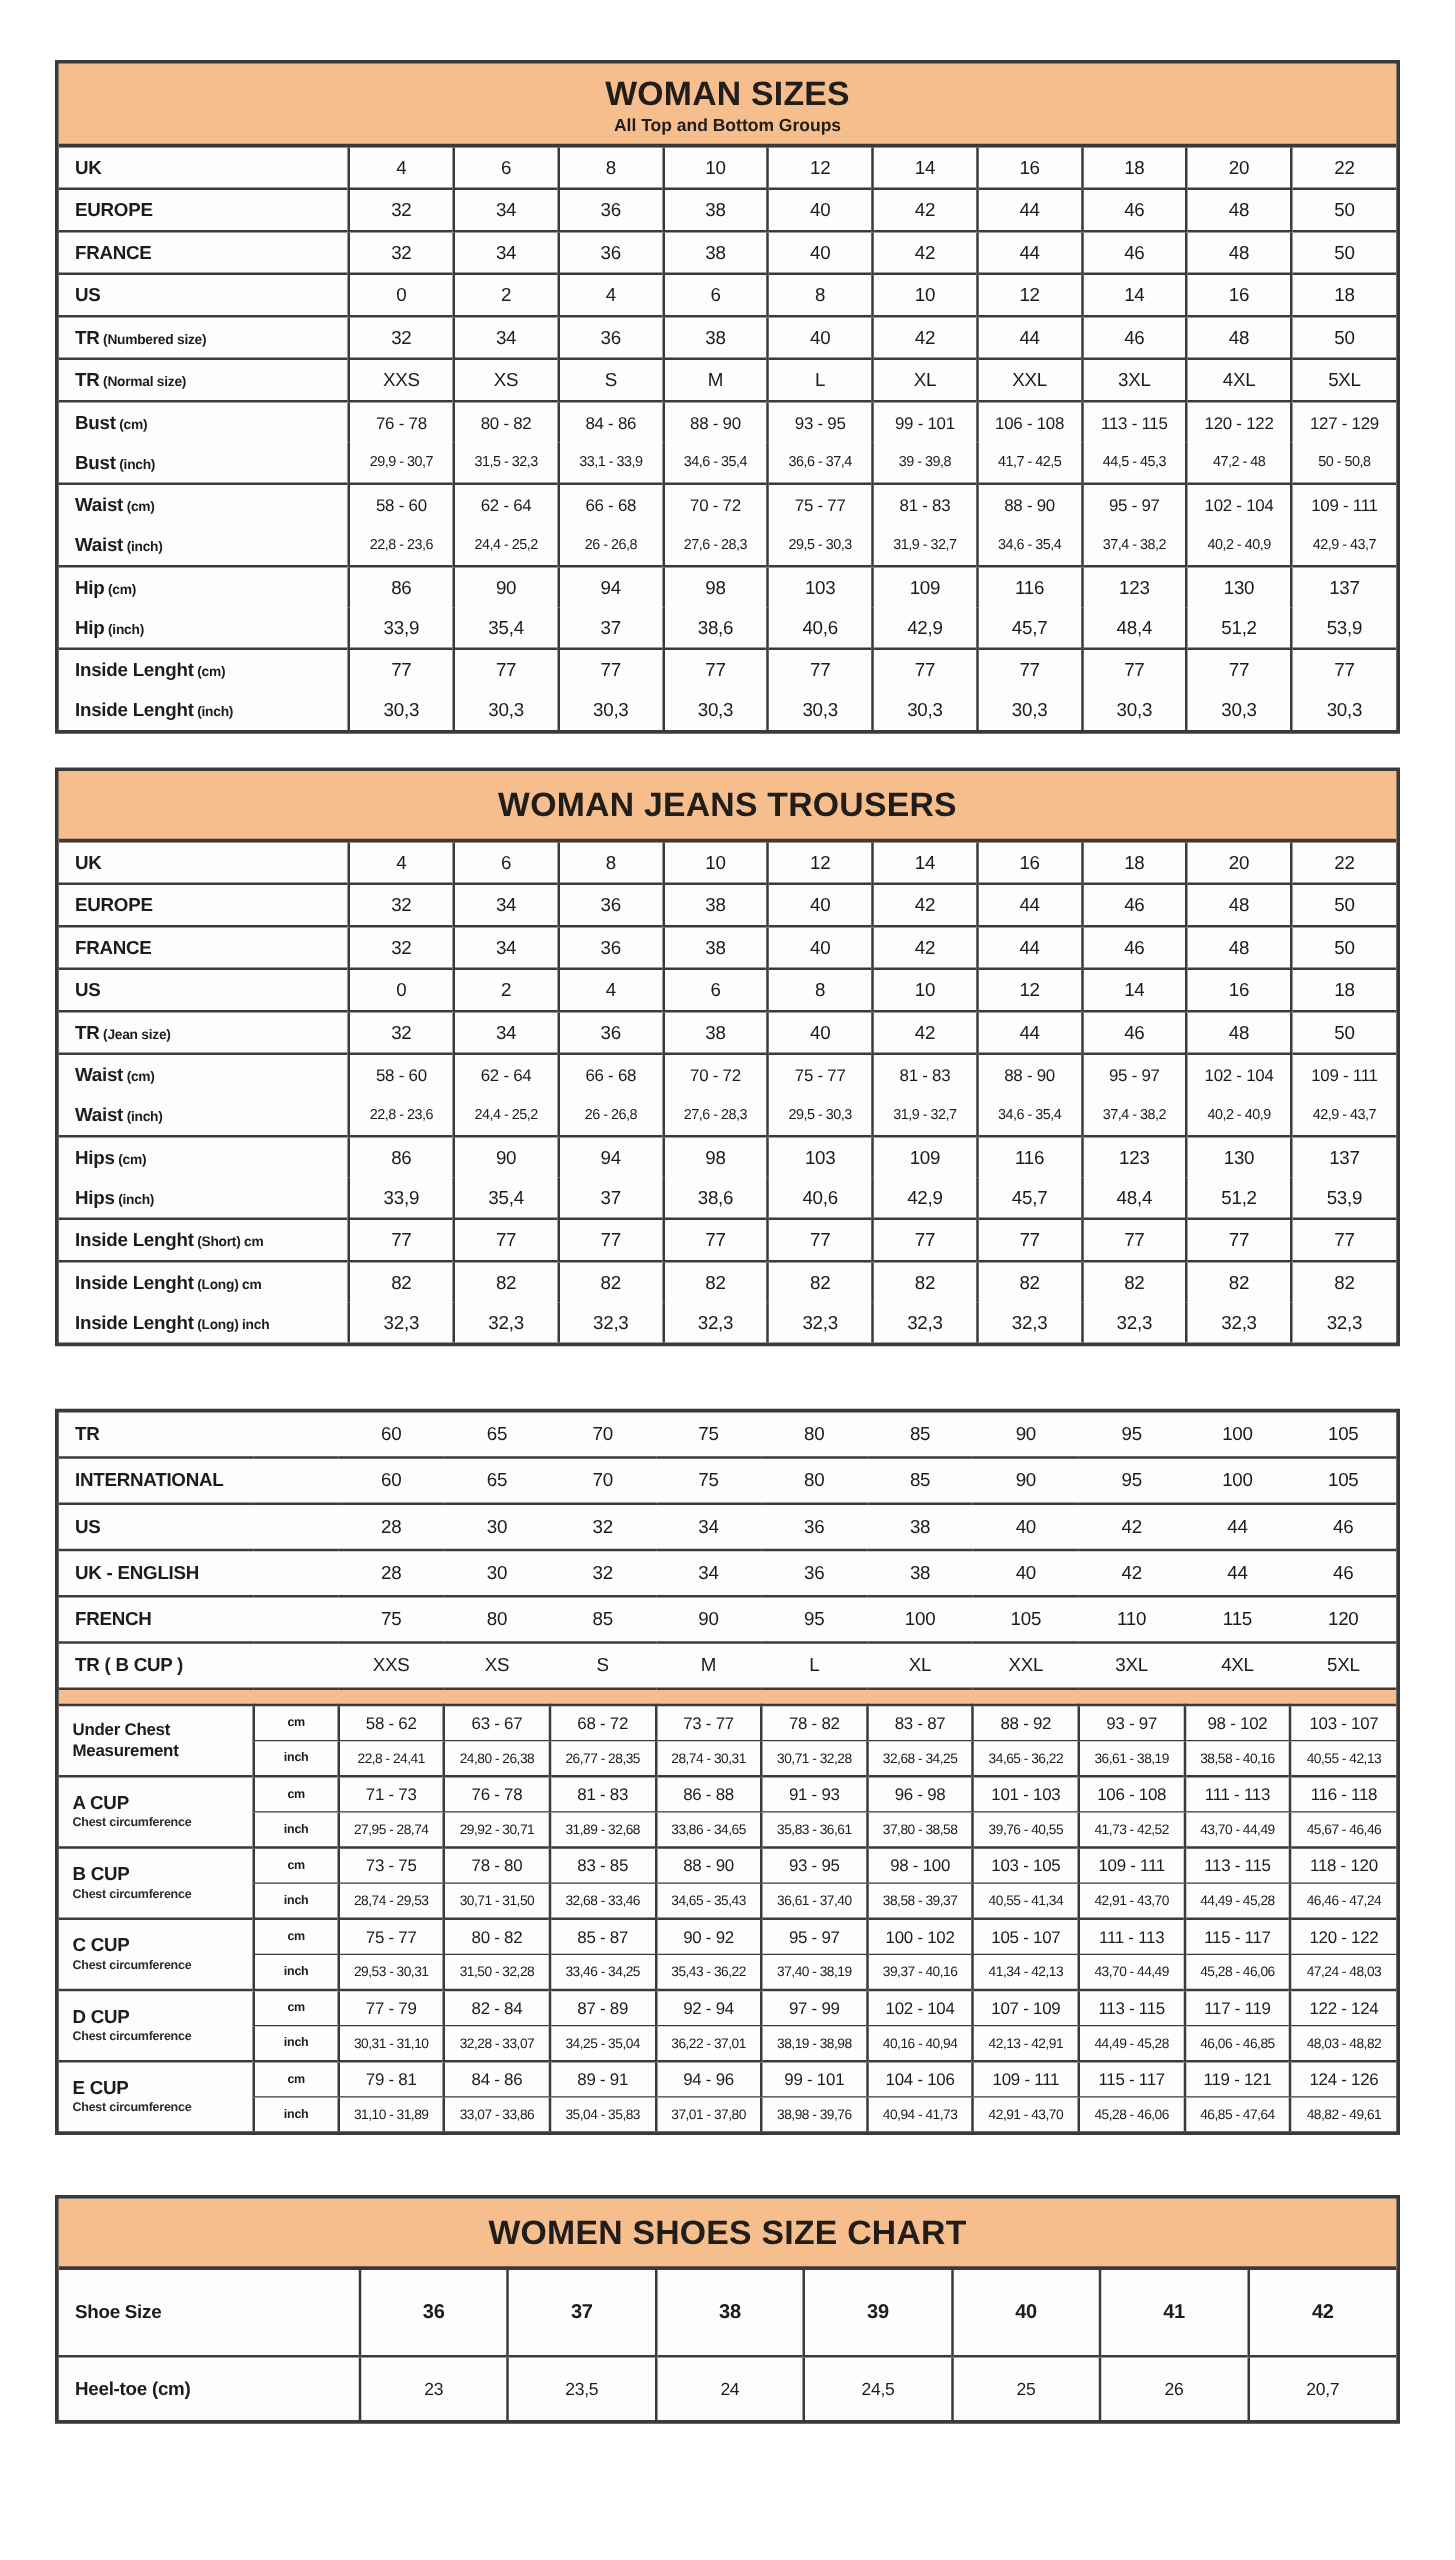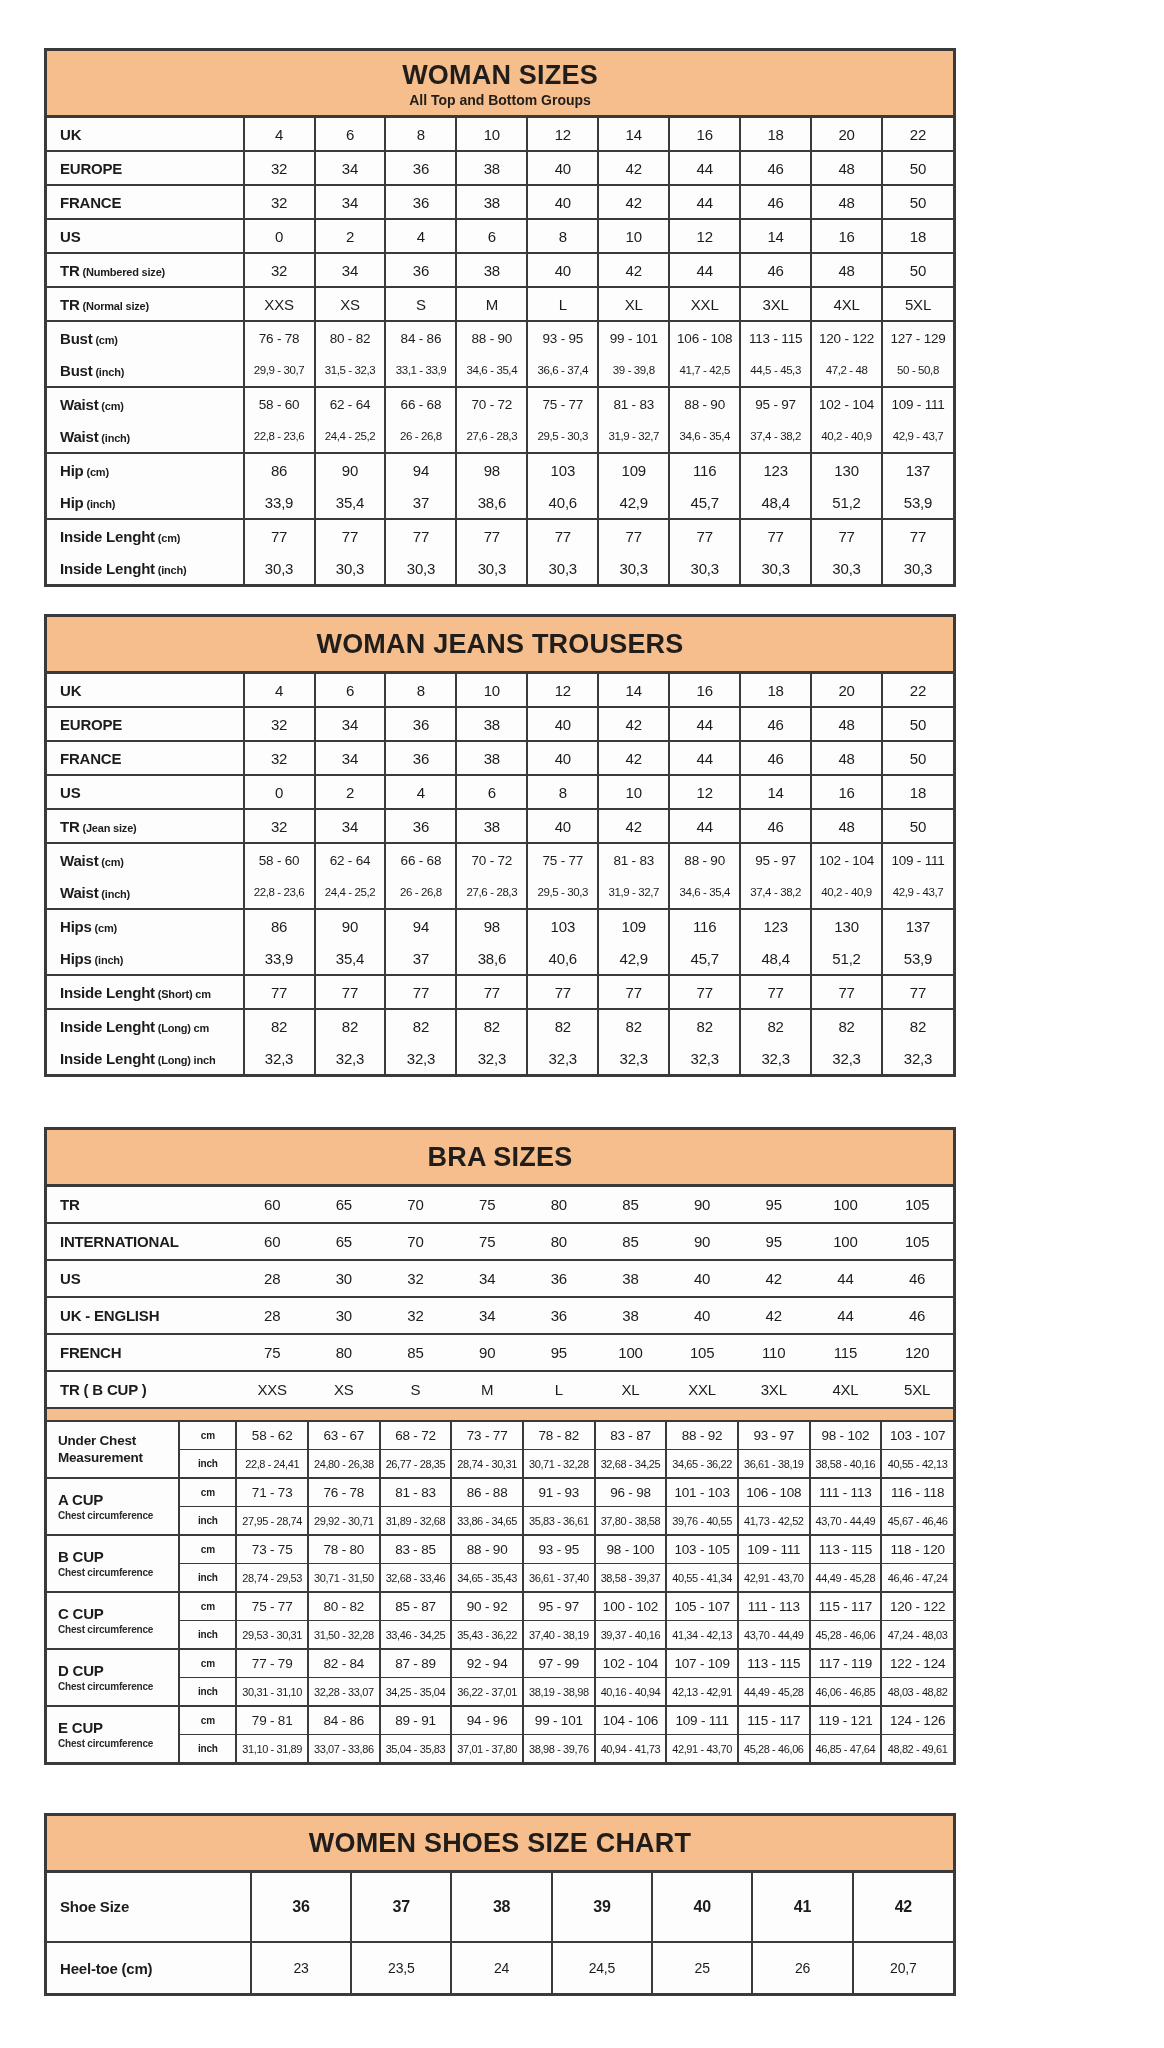--- a/index.html
+++ b/index.html
@@ -5,21 +5,21 @@
   html,body{margin:0;padding:0;background:#ffffff;}
   body{
     width:1164px;height:2048px;
     font-family:"Liberation Sans", sans-serif;
     color:#1c1c1c;
     -webkit-font-smoothing:antialiased;
   }
   .page{padding:48px 44px 0 44px;}
 
   section.size-section{
-    width:912px;
+    width:1076px;
     border:3px solid #3a3a3a;
     box-sizing:border-box;
     background:#fdfdfd;
   }
   .mt-jeans{margin-top:27px;}
   .mt-bra{margin-top:50px;}
   .mt-shoes{margin-top:48px;}
 
   .tbl-header{
     background:#f6bd8d;
@@ -490,23 +490,20 @@
             <td class="val">32,3</td>
             <td class="val">32,3</td>
             <td class="val">32,3</td>
             <td class="val">32,3</td>
           </tr>
         </tbody>
       </table>
   </section>
 
   <section class="size-section mt-bra">
-    <header class="tbl-header slim">
-      <div class="tbl-title">BRA SIZES</div>
-    </header>
     <table>
         <colgroup>
           <col style="width: 14.6%;">
           <col style="width: 6.3%;">
           <col style="width: 7.91%;">
           <col style="width: 7.91%;">
           <col style="width: 7.91%;">
           <col style="width: 7.91%;">
           <col style="width: 7.91%;">
           <col style="width: 7.91%;">

